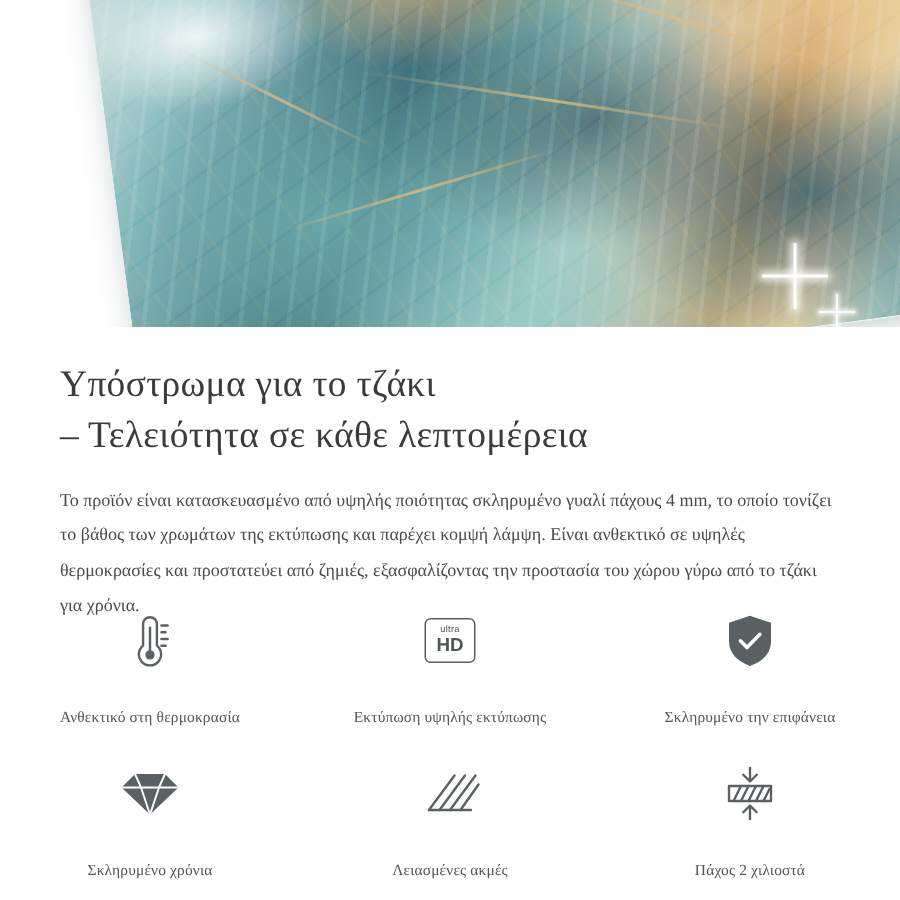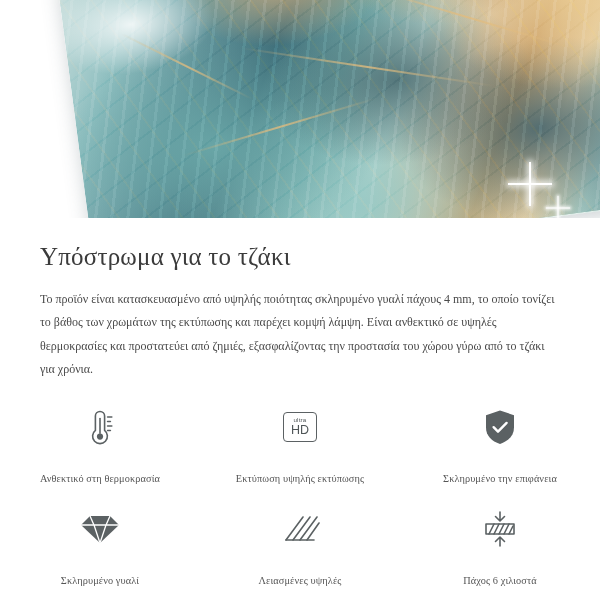--- a/index.html
+++ b/index.html
@@ -180,21 +180,21 @@
     border: 1.6px solid #5b6163;
     border-radius: 4px;
     display: flex;
     flex-direction: column;
     align-items: center;
     justify-content: center;
     color: #4f5557;
     font-family: "Liberation Sans", sans-serif;
   }
   .hd-badge .u { font-size: 6.2px; letter-spacing: .2px; line-height: 1; }
-  .hd-badge .h { font-size: 12.5px; font-weight: normal; line-height: 1.05; margin-top: 1px; }
+  .hd-badge .h { font-size: 12.5px; font-weight: bold; line-height: 1.05; margin-top: 1px; }
 </style>
 </head>
 <body>
 
 <div class="page">
 
   <div class="hero">
     <div class="hero-inner">
       <div class="art"></div>
       <div class="gold-vein v1"></div>
@@ -204,20 +204,21 @@
       <div class="glass-edge"></div>
       <div class="glass-edge-hl"></div>
     </div>
     <div class="sparkle sp1"></div>
     <div class="sparkle sp2"></div>
   </div>
 
   <div class="content">
     <h1 class="headline">
       <span>Υπόστρωμα για το τζάκι</span>
+      <span class="line2">– Τελειότητα σε κάθε λεπτομέρεια</span>
     </h1>
     <p class="body">Το προϊόν είναι κατασκευασμένο από υψηλής ποιότητας σκληρυμένο γυαλί πάχους 4 mm, το οποίο τονίζει το βάθος των χρωμάτων της εκτύπωσης και παρέχει κομψή λάμψη. Είναι ανθεκτικό σε υψηλές θερμοκρασίες και προστατεύει από ζημιές, εξασφαλίζοντας την προστασία του χώρου γύρω από το τζάκι για χρόνια.</p>
   </div>
 
   <div class="features">
 
     <div class="feature">
       <div class="ico">
         <svg width="34" height="42" viewBox="0 0 34 42">
           <path class="stroke" d="M17 5.5c-2.6 0-4.6 2-4.6 4.5v14.4a7.4 7.4 0 1 0 9.2 0V10c0-2.5-2-4.5-4.6-4.5z"></path>
@@ -249,42 +250,42 @@
       <div class="cap">Σκληρυμένο την επιφάνεια</div>
     </div>
 
     <div class="feature">
       <div class="ico">
         <svg width="42" height="38" viewBox="0 0 42 38">
           <path d="M11 6h20l9 9-19 18L2 15 11 6z" fill="#5b6163"></path>
           <path d="M11 6l4 9h12l4-9M2 15h38M15 15l6 18M27 15l-6 18" fill="none" stroke="#ffffff" stroke-width="1.3"></path>
         </svg>
       </div>
-      <div class="cap">Σκληρυμένο γυαλί</div>
+      <div class="cap">Σκληρυμένο χρόνια</div>
     </div>
 
     <div class="feature">
       <div class="ico">
         <svg width="40" height="36" viewBox="0 0 40 36">
           <path class="stroke" d="M6 29 L23 6"></path>
           <path class="stroke" d="M13 29 L30 6"></path>
           <path class="stroke" d="M20 29 L37 6"></path>
           <path class="stroke" d="M27 29 L39 12"></path>
           <path class="stroke" d="M6 29 H34"></path>
         </svg>
       </div>
-      <div class="cap">Λειασμένες υψηλές</div>
+      <div class="cap">Λειασμένες ακμές</div>
     </div>
 
     <div class="feature">
       <div class="ico">
         <svg width="44" height="40" viewBox="0 0 44 40">
           <path class="stroke" d="M22 3v8M17.5 7.5 22 12l4.5-4.5"></path>
           <path class="stroke" d="M22 37v-8M17.5 32.5 22 28l4.5 4.5"></path>
           <rect x="8" y="15" width="28" height="10" class="stroke"></rect>
           <path class="stroke" d="M11 25l5-10M16 25l5-10M21 25l5-10M26 25l5-10M31 25l4-8"></path>
         </svg>
       </div>
-      <div class="cap">Πάχος 6 χιλιοστά</div>
+      <div class="cap">Πάχος 2 χιλιοστά</div>
     </div>
 
   </div>
 </div>
 
 </body></html>

